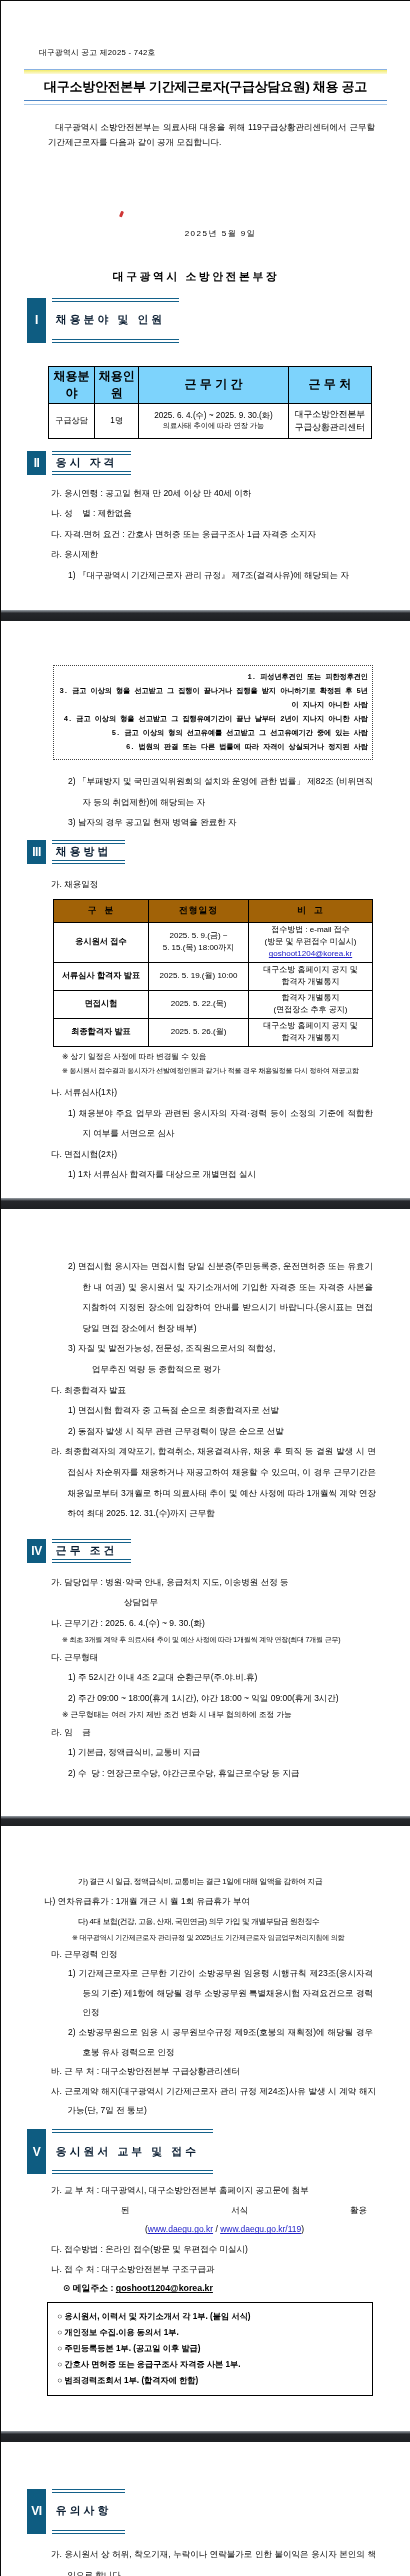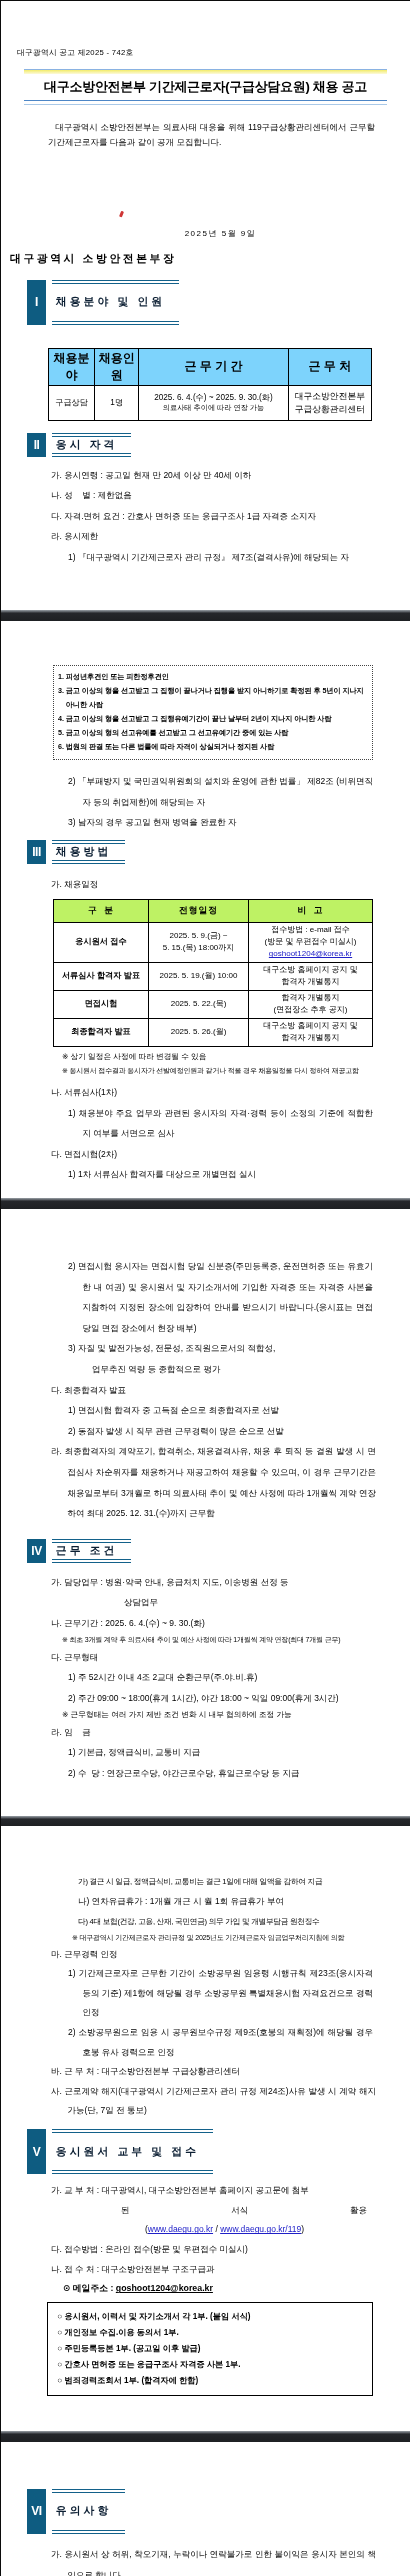--- a/index.html
+++ b/index.html
@@ -7,30 +7,30 @@
     width:411px; box-sizing:border-box;
     border-top:1px solid #0b0b0b; border-left:1.5px solid #0b0b0b; border-right:1.5px solid #0b0b0b;
     background:#fff; color:#000;
     font-family:"Liberation Sans","DejaVu Sans",sans-serif;
   }
   .pg{position:relative; overflow:hidden; background:#fff;}
   .pg1{height:609px;} .pg2{height:577px;} .pg3{height:607px;} .pg4{height:605px;} .pg5{height:602px;}
   .sep{height:10.8px; background:linear-gradient(to bottom,#9aa0a6 0,#63686e 1.5px,#25272b 3.1px,#1e2023 100%);}
   .sep.s2{height:11.3px;} .sep.s3{height:10.3px;} .sep.s4{height:10.3px;}
 
-  .notice-no{padding-top:47px; margin-left:16px; font-size:7.7px; letter-spacing:0.3px;}
+  .notice-no{padding-top:47px; margin-left:38px; font-size:7.7px; letter-spacing:0.3px;}
 
   .banner{margin:11.3px 23px 0 23px;}
   .banner-top{height:3.6px; border-top:0.5px solid #8ab2e2; background:linear-gradient(to bottom,#f2ec6a,#fcfadb);}
   .banner-title{font-size:13px; font-weight:bold; text-align:center; padding:4.6px 0 3.6px; letter-spacing:-0.3px;}
   .banner-bot{height:3.1px; border-top:1px solid #4d86c6; border-bottom:1px solid #aac9e8;}
 
   .intro{margin:14.4px 35px 0 47px; font-size:8.5px; line-height:15.5px; text-align:justify; text-indent:7.2px;}
   .date-line{margin-top:77px; text-align:center; padding-left:30px; font-size:8px; letter-spacing:1.5px;}
-  .signer{margin-top:13px; margin-right:28px; font-size:10.8px; font-weight:bold; letter-spacing:2.6px;padding-left:9px;}
+  .signer{margin-top:31px; text-align:center; margin-right:28px; font-size:10.8px; font-weight:bold; letter-spacing:2.6px;padding-left:9px;}
   .red-mark{position:absolute; left:119px; top:210px; width:2.6px; height:6.2px; background:#cf3636; border-radius:1px; transform:rotate(22deg);}
 
   .sec{display:flex; margin-left:26px; align-items:stretch;}
   .sec.tall{height:45px;} .sec.short{height:24px;}
   .sec-num{width:19px; background:#0e5c81; color:#ffffff; font-weight:bold; font-size:12px;
     display:flex; align-items:center; justify-content:center; letter-spacing:-0.5px;}
   .sec-right{margin-left:5.7px; display:flex; flex-direction:column; justify-content:space-between;}
   .dbl{height:4.1px; border-top:1px solid #13618a; border-bottom:1px solid #13618a; box-sizing:border-box;}
   .sec-title{font-size:10.8px; font-weight:bold; letter-spacing:3.1px; color:#0c1f33;
     padding:0 13.4px 0 4.1px; display:flex; align-items:center; flex:1; white-space:nowrap;}
@@ -40,40 +40,40 @@
   table{border-collapse:collapse; table-layout:fixed;}
   .t1{margin:23px 0 0 47px; width:324px;}
   .t1 th,.t1 td{border:0.8px solid #000; text-align:center; vertical-align:middle; padding:1px;}
   .t1 th{background:#7dd3fc; font-size:12px; height:18.5px;}
   .t1 td{height:32px; font-size:8.2px;}
   .t1 .small-line{font-size:7.2px;}
   .t1 .place{font-size:8.8px; line-height:13.4px;}
 
   .t2{margin:5.2px 0 0 52px; width:319px;}
   .t2 th,.t2 td{border:0.8px solid #000; text-align:center; vertical-align:middle;}
-  .t2 th{background:#bef264; font-size:8.8px; height:19.6px; letter-spacing:1px;font-family:Liberation Serif, serif;}
+  .t2 th{background:#a16207; font-size:8.8px; height:19.6px; letter-spacing:1px;}
   .t2 td{font-size:8px; line-height:12px; padding:1.5px 1px;}
   .t2 .lbl{font-weight:bold; font-size:8.2px;}
   .t2 .r0 td{height:34px;} .t2 .rx td{height:24px;}
   a.lnk{color:#2020c8; text-decoration:underline; cursor:pointer;}
   a.dark-lnk{color:#000; font-weight:bold; text-decoration:underline; cursor:pointer;}
 
   .it{margin-left:50px; width:325px; font-size:8.5px; line-height:20.6px; text-align:justify;
       padding-left:16.5px; text-indent:-16.5px; box-sizing:border-box;}
   .sub{margin-left:67px; width:305px; font-size:8.5px; line-height:20.6px; text-align:justify;
       padding-left:14.4px; text-indent:-14.4px; box-sizing:border-box;}
   .noj{text-align:left;}
   .cont2{margin-left:91px; font-size:8.5px; line-height:20.6px;}
   .note{margin-left:61px; font-size:7.7px; line-height:14.4px;}
   .sq{font-size:7px; letter-spacing:-0.2px; line-height:13.4px;}
   .cond{font-size:7.7px; letter-spacing:-0.3px;}
 
   .dbox{margin:44px 0 0 52px; width:320px; border:0.8px dotted #444; padding:4.6px 4.1px;
         box-sizing:border-box; font-size:7.2px; font-weight:bold; letter-spacing:-0.1px;}
-  .dbox .bi{line-height:14px; padding-left:7.7px; text-indent:-7.7px; text-align:left;}
+  .dbox .bi{line-height:14px; padding-left:7.7px; text-indent:-7.7px; text-align:right;font-family:Liberation Mono, monospace;}
 
   .sbox{margin:3.1px 0 0 46px; width:326px; border:0.8px solid #000; padding:6.2px 9.3px; box-sizing:border-box;}
   .sbox .si{font-size:8.2px; font-weight:bold; line-height:16px;}
 
   .spread{margin-left:120px; width:246px; display:flex; justify-content:space-between;
           font-size:8.5px; line-height:19.6px;}
   .links-line{margin-left:144px; font-size:8.5px; line-height:19.6px;}
   .pg4 .it,.pg4 .sub{line-height:19.6px;}
   .pg5 .it{margin-bottom:11.3px;}
 </style>
@@ -267,21 +267,21 @@
     <div class="note" style="line-height:13.4px">※ 근무형태는 여러 가지 제반 조건 변화 시 내부 협의하에 조정 가능</div>
     <div class="it">라. 임&nbsp;&nbsp;&nbsp;&nbsp;금</div>
     <div class="sub">1) 기본급, 정액급식비, 교통비 지급</div>
     <div class="sub">2) 수&nbsp;&nbsp;당 : 연장근로수당, 야간근로수당, 휴일근로수당 등 지급</div>
   </div>
 
   <div class="sep s3"></div>
 
   <div class="pg pg4">
     <div class="sub cond" style="margin-top:46px; margin-left:77px; width:295px">가) 결근 시 일급, 정액급식비, 교통비는 결근 1일에 대해 일액을 감하여 지급</div>
-    <div class="sub" style="margin-left:77px; width:295px">나) 연차유급휴가 : 1개월 개근 시 월 1회 유급휴가 부여</div>
+    <div class="sub" style="margin-left:43px; width:295px">나) 연차유급휴가 : 1개월 개근 시 월 1회 유급휴가 부여</div>
     <div class="sub cond" style="margin-left:77px; width:295px">다) 4대 보험(건강, 고용, 산재, 국민연금) 의무 가입 및 개별부담금 원천징수</div>
     <div class="note sq" style="margin-left:71px">※ 대구광역시 기간제근로자 관리규정 및 2025년도 기간제근로자 임금업무처리지침에 의함</div>
 
     <div class="it">마. 근무경력 인정</div>
     <div class="sub">1) 기간제근로자로 근무한 기간이 소방공무원 임용령 시행규칙 제23조(응시자격 등의 기준) 제1항에 해당될 경우 소방공무원 특별채용시험 자격요건으로 경력 인정</div>
     <div class="sub">2) 소방공무원으로 임용 시 공무원보수규정 제9조(호봉의 재획정)에 해당될 경우 호봉 유사 경력으로 인정</div>
     <div class="it">바. 근 무 처 : 대구소방안전본부 구급상황관리센터</div>
     <div class="it">사. 근로계약 해지(대구광역시 기간제근로자 관리 규정 제24조)사유 발생 시 계약 해지 가능(단, 7일 전 통보)</div>
 
     <div class="sec tall m-sec5">

